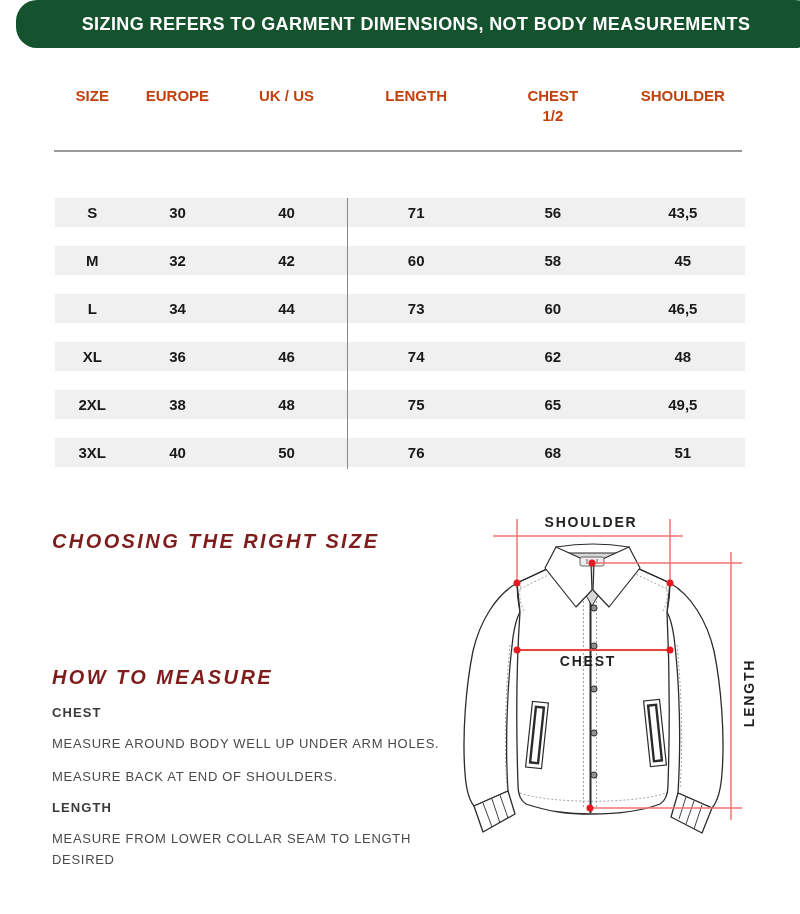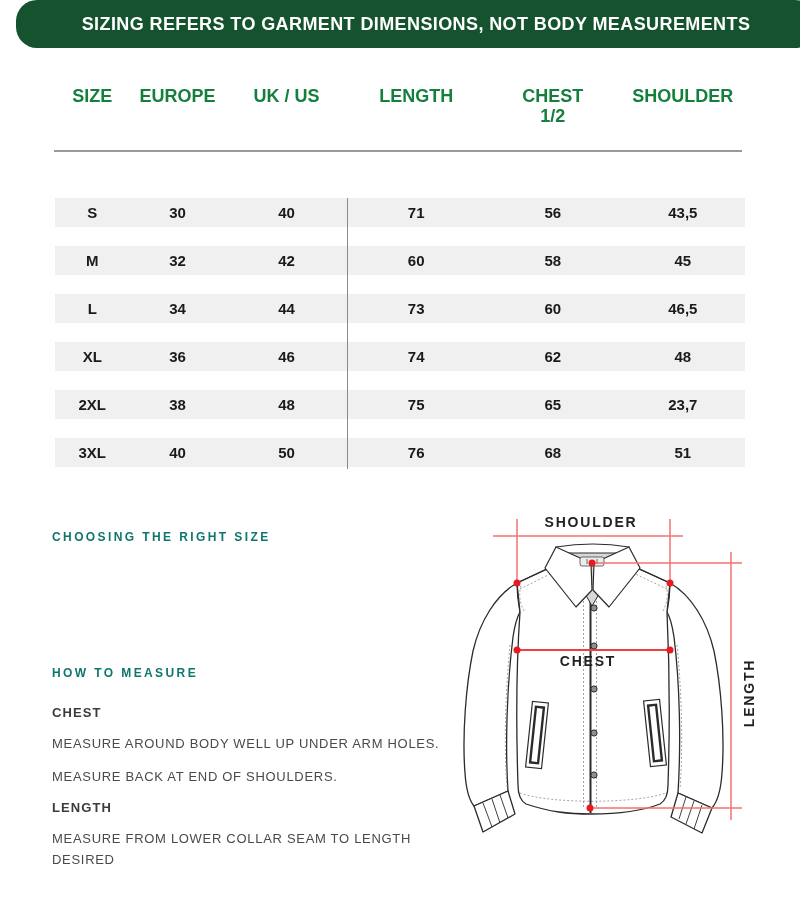--- a/index.html
+++ b/index.html
@@ -13,40 +13,40 @@
     position:absolute; left:16px; top:0; width:800px; height:48px;
     background:#14532d; display:flex; align-items:center; justify-content:center;border-radius:21px;
   }
   .banner-text {
     color:#ffffff; font-size:18px; font-weight:700; letter-spacing:.4px; white-space:nowrap;
   }
   
   .tbl-grid { display:grid; grid-template-columns:10.8% 13.9% 17.7% 19.9% 19.7% 18%; }
   .tbl-head {
     position:absolute; left:55px; top:86px; width:690px;
-    font-size:18px; font-weight:700; color:#15803d;
+    font-size:15px; font-weight:700; color:#c2410c;
   }
   .tbl-head .cell { text-align:center; line-height:20px; }
   .preline { white-space:pre-line; }
   .head-rule {
     position:absolute; left:54px; top:150px; width:688px; height:2px; background:#9a9a9a;
   }
   .tbl-body { position:absolute; left:55px; top:198px; width:690px; }
   .tbl-row {
     height:29px; margin-bottom:19px; background:#f0f0f0;
     align-items:center; font-size:15px; font-weight:700; color:#1a1a1a;
   }
   .tbl-row .cell { text-align:center; }
   .tbl-divider {
     position:absolute; left:347px; top:198px; width:1px; height:271px; background:#8a8a8a;
   }
   
   .sec-heading {
-    position:absolute; left:52px; font-size:12px; font-weight:700;
-    letter-spacing:2.4px; color:#0f766e; white-space:nowrap;
+    position:absolute; left:52px; font-size:20px; font-weight:700;
+    letter-spacing:2.4px; color:#7f1d1d; white-space:nowrap;font-style:italic;
   }
   .body-text {
     position:absolute; left:52px; font-size:13px; font-weight:400;
     letter-spacing:.8px; line-height:21px; color:#4a4a4a; white-space:pre-line;
   }
   .measure-list { position:absolute; left:52px; top:704px; width:400px; }
   .measure-item { margin-bottom:12px; }
   .measure-term {
     font-size:13px; font-weight:700; letter-spacing:1.1px; color:#3b3b3b; line-height:18px;
   }
@@ -114,21 +114,21 @@
       <div class="cell">74</div>
       <div class="cell">62</div>
       <div class="cell">48</div>
     </div>
     <div class="tbl-row tbl-grid">
       <div class="cell">2XL</div>
       <div class="cell">38</div>
       <div class="cell">48</div>
       <div class="cell">75</div>
       <div class="cell">65</div>
-      <div class="cell">23,7</div>
+      <div class="cell">49,5</div>
     </div>
     <div class="tbl-row tbl-grid">
       <div class="cell">3XL</div>
       <div class="cell">40</div>
       <div class="cell">50</div>
       <div class="cell">76</div>
       <div class="cell">68</div>
       <div class="cell">51</div>
     </div>
   </div>

